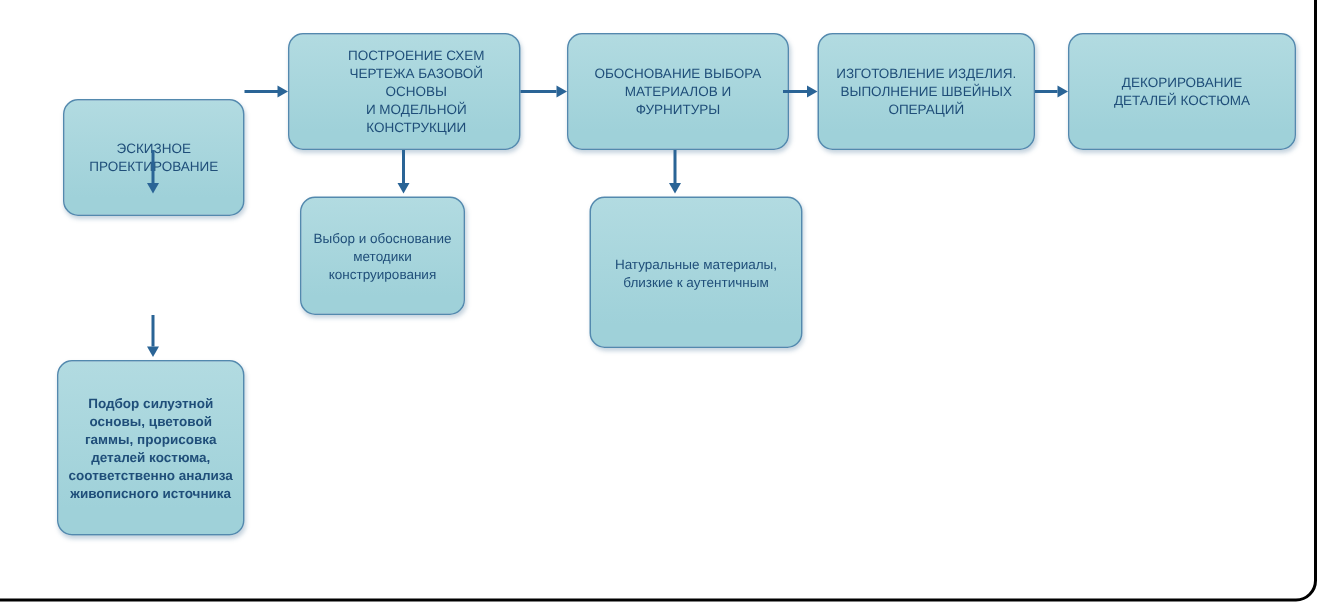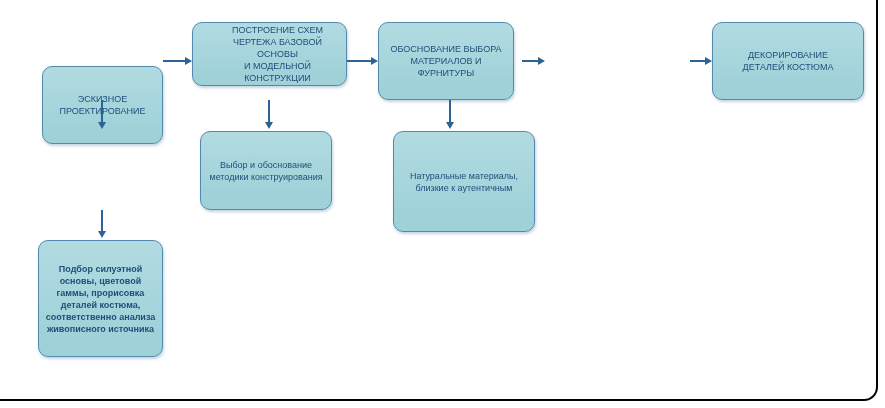--- a/index.html
+++ b/index.html
@@ -42,35 +42,38 @@
     border-left:4px solid transparent;border-right:4px solid transparent;}
 </style>
 </head>
 <body>
 
 <div class="canvas">
 
   <div class="node" style="left:42px;top:22px;width:121px;height:78px;margin-top:44px;">ЭСКИЗНОЕ
 ПРОЕКТИРОВАНИЕ</div>
 
-  <div class="node" style="left:192px;top:22px;width:155px;height:64px;padding-left:20px;">ПОСТРОЕНИЕ СХЕМ
+  <div class="node" style="left:192px;top:22px;width:155px;height:78px;padding-left:20px;">ПОСТРОЕНИЕ СХЕМ
 ЧЕРТЕЖА БАЗОВОЙ ОСНОВЫ
 И МОДЕЛЬНОЙ
 КОНСТРУКЦИИ</div>
 
-  <div class="node" style="left:378px;top:22px;width:136px;height:78px;">ОБОСНОВАНИЕ ВЫБОРА
+  <div class="node" style="left:378px;top:22px;width:148px;height:78px;">ОБОСНОВАНИЕ ВЫБОРА
 МАТЕРИАЛОВ И
 ФУРНИТУРЫ</div>
 
+  <div class="node" style="left:545px;top:22px;width:145px;height:78px;">ИЗГОТОВЛЕНИЕ  ИЗДЕЛИЯ.
+ВЫПОЛНЕНИЕ ШВЕЙНЫХ
+ОПЕРАЦИЙ</div>
 
   <div class="node" style="left:712px;top:22px;width:152px;height:78px;">ДЕКОРИРОВАНИЕ
 ДЕТАЛЕЙ КОСТЮМА</div>
 
 
-  <div class="node" style="left:200px;top:131px;width:132px;height:79px;">Выбор и обоснование
+  <div class="node" style="left:200px;top:131px;width:110px;height:79px;">Выбор и обоснование
 методики конструирования</div>
 
   <div class="node" style="left:393px;top:131px;width:142px;height:101px;text-align:center;">Натуральные материалы,
 близкие к аутентичным</div>
 
   <div class="node" style="left:38px;top:240px;width:125px;height:117px;font-weight:bold;">Подбор силуэтной
 основы, цветовой
 гаммы, прорисовка
 деталей костюма,
 соответственно анализа

